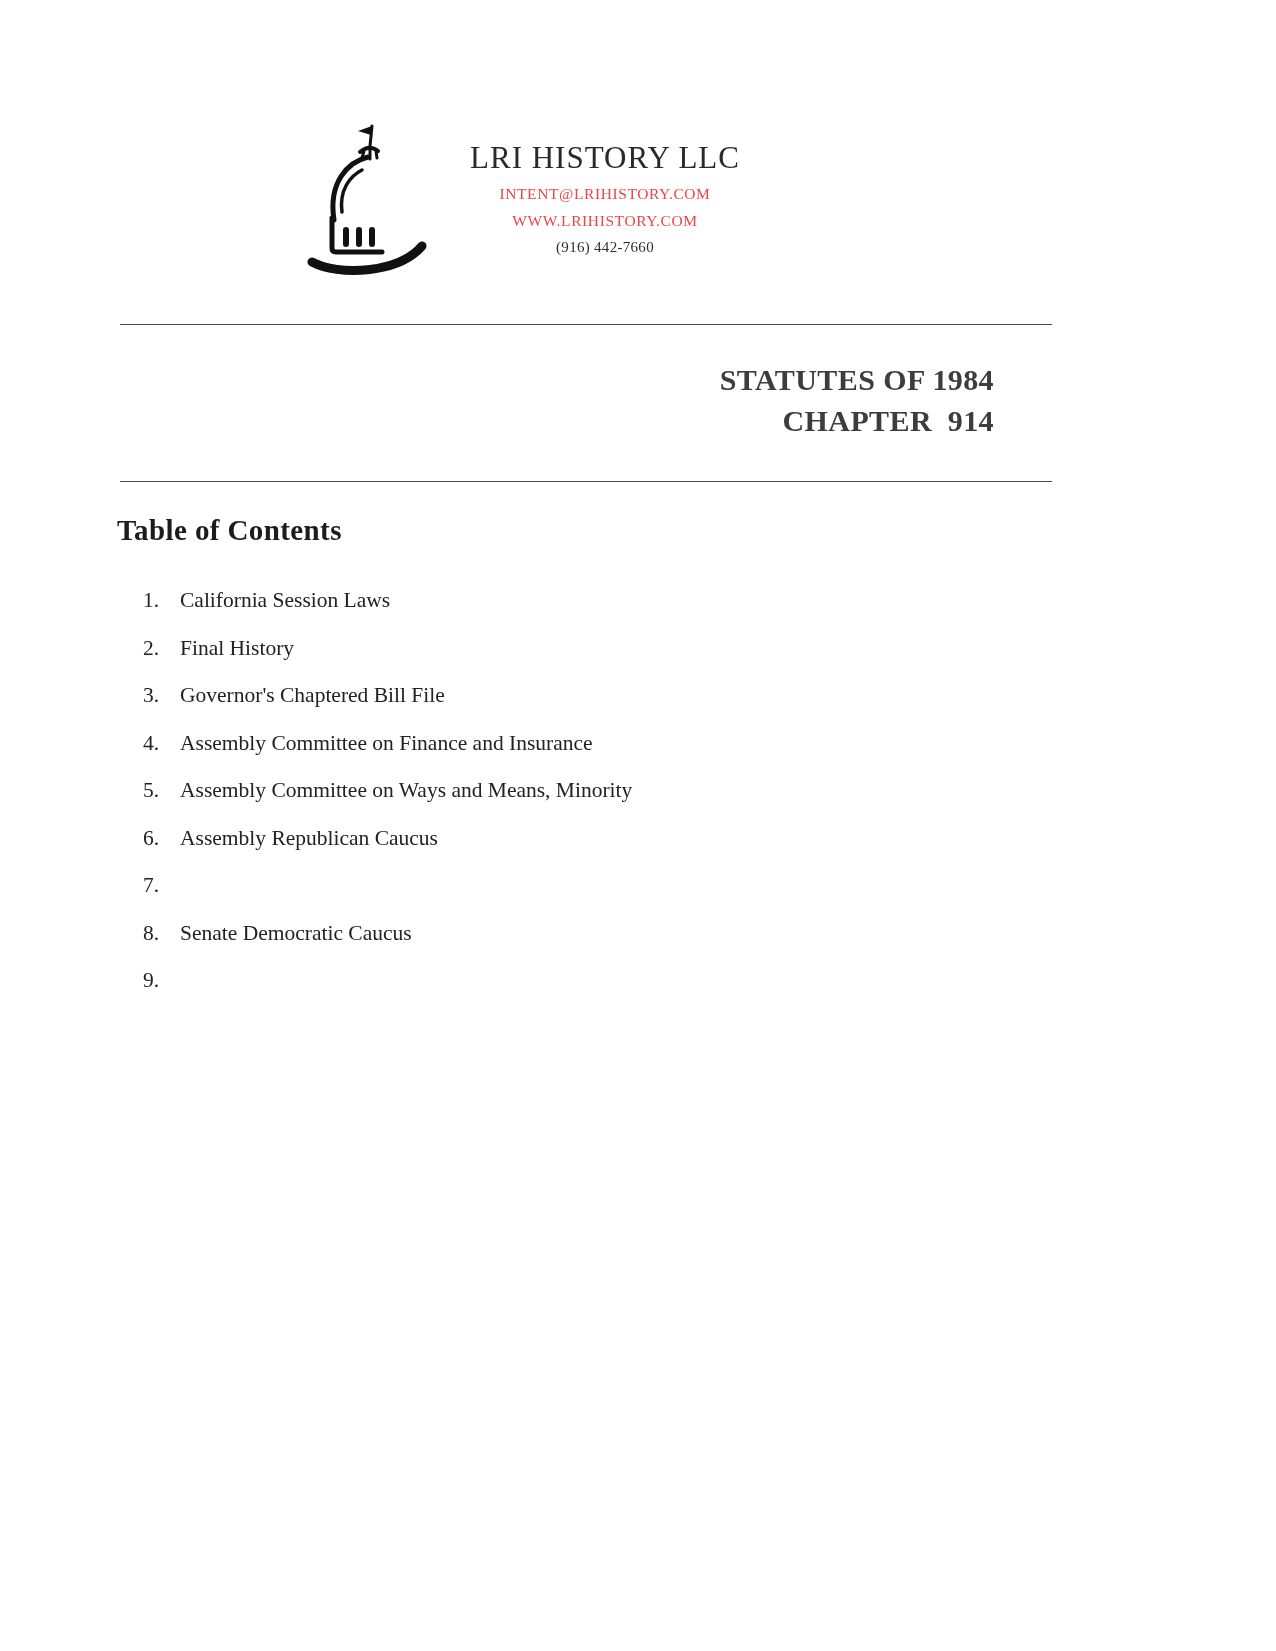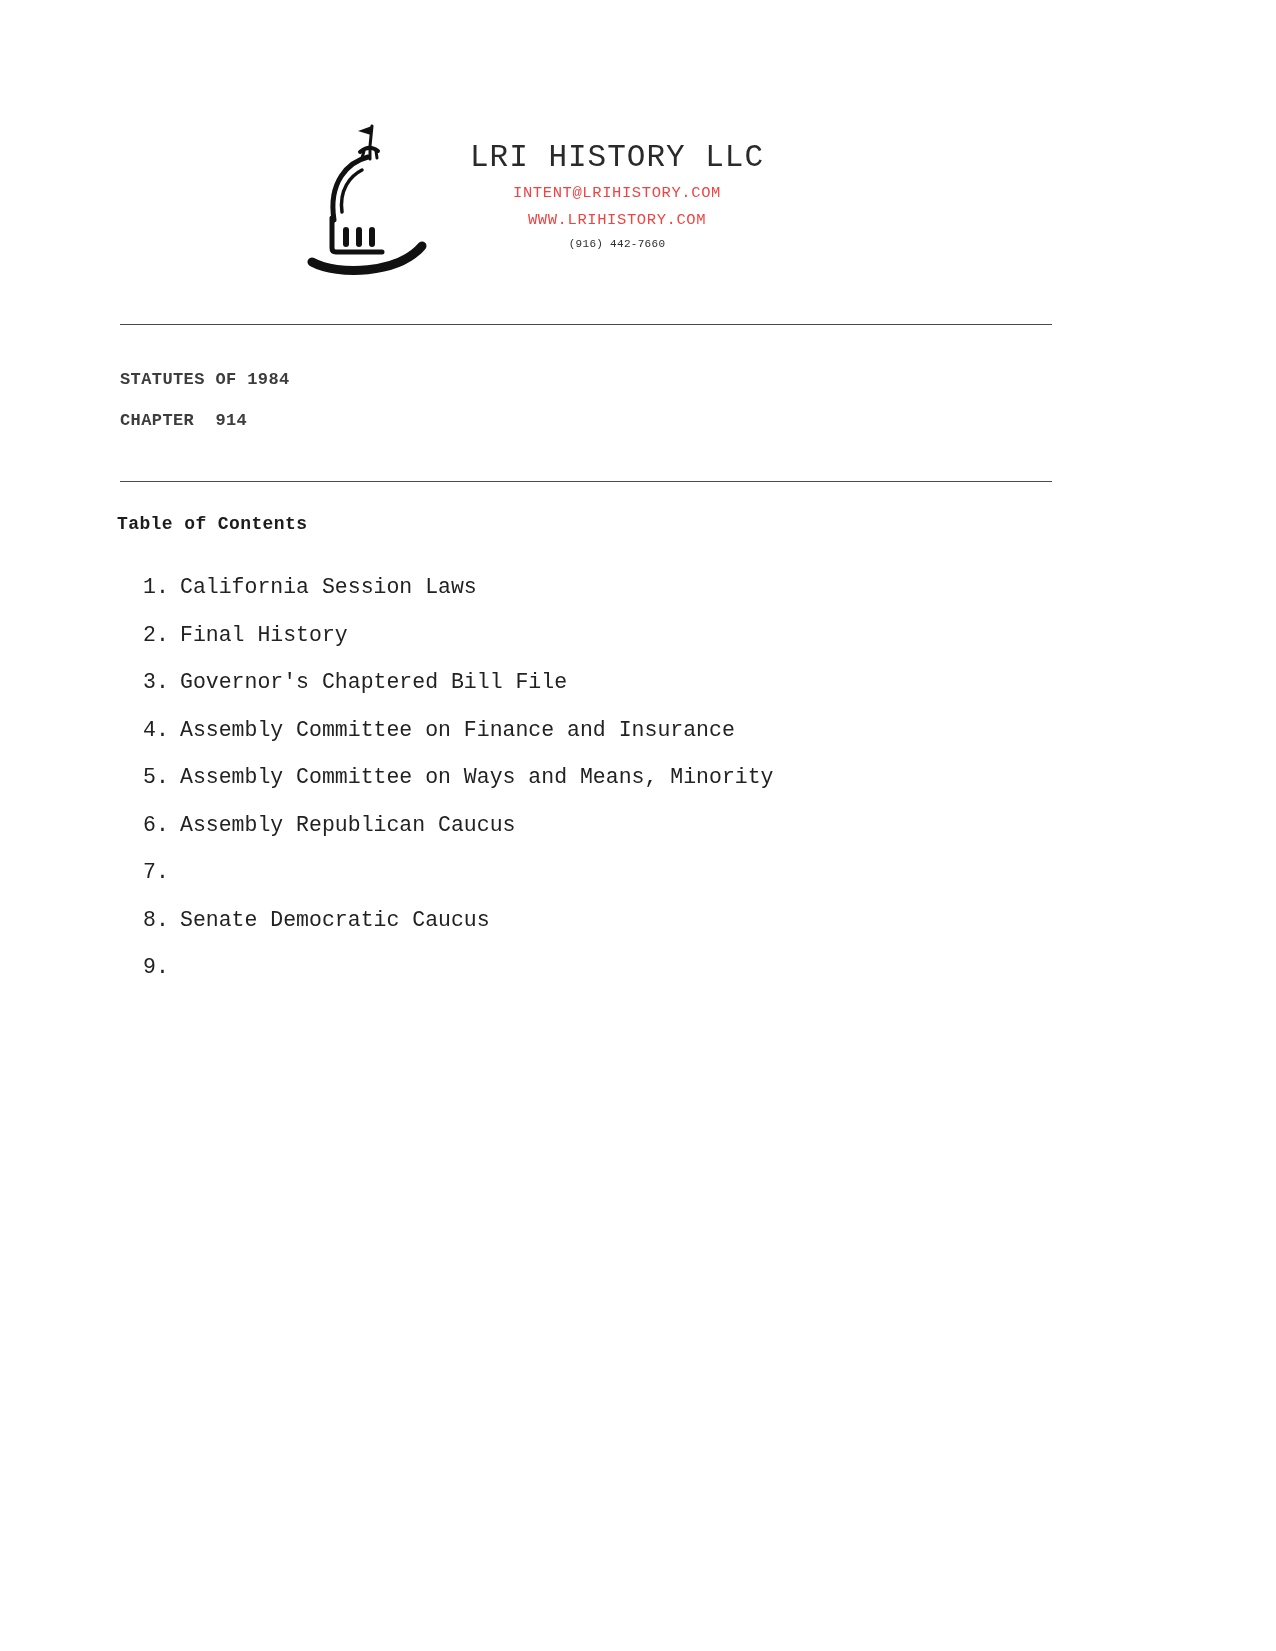--- a/index.html
+++ b/index.html
@@ -5,21 +5,21 @@
   html, body {
     margin: 0;
     padding: 0;
     background: #ffffff;
   }
   .page {
     position: relative;
     width: 1276px;
     height: 1651px;
     background: #ffffff;
-    font-family: Liberation Mono, monospace;
+    font-family: Liberation Serif, serif;
     color: #1f1f1f;
     overflow: hidden;
   }
 
   
   .letterhead {
     display: flex;
     align-items: flex-start;
     margin: 120px 0 0 298px;
   }
@@ -42,21 +42,21 @@
     white-space: nowrap;
   }
   .contact-line {
     font-size: 15.5px;
     letter-spacing: 0.6px;
     color: #ef4444;
     margin-top: 9px;
     white-space: nowrap;
   }
   .phone-line {
-    font-size: 11px;
+    font-size: 15px;
     letter-spacing: 0.3px;
     color: #2e2e2e;
     margin-top: 9px;
     white-space: nowrap;
   }
 
   
   .rule {
     border: 0;
     border-top: 1.6px solid #4a4a4a;
@@ -65,34 +65,35 @@
   }
   .rule-1 { margin-top: 44px; }
   .rule-2 { margin-top: 40px; }
 
   
   .title-block {
     box-sizing: border-box;
     width: 932px;
     margin-left: 120px;
     padding: 34px 58px 0 0;
+    text-align: right;
     font-weight: bold;
-    font-size: 17px;
+    font-size: 30px;
     color: #3d3d3d;
     letter-spacing: 0.4px;
   }
   .title-block .title-line {
     line-height: 41px;
     white-space: pre-wrap;
   }
 
   
   .toc-heading {
     margin: 32px 0 0 117px;
-    font-size: 18px;
+    font-size: 29px;
     font-weight: bold;
     letter-spacing: 0.4px;
     color: #1c1c1c;
   }
   .toc-list {
     list-style: none;
     margin: 30px 0 0 143px;
     padding: 0;
     font-size: 21.5px;
     color: #222222;

